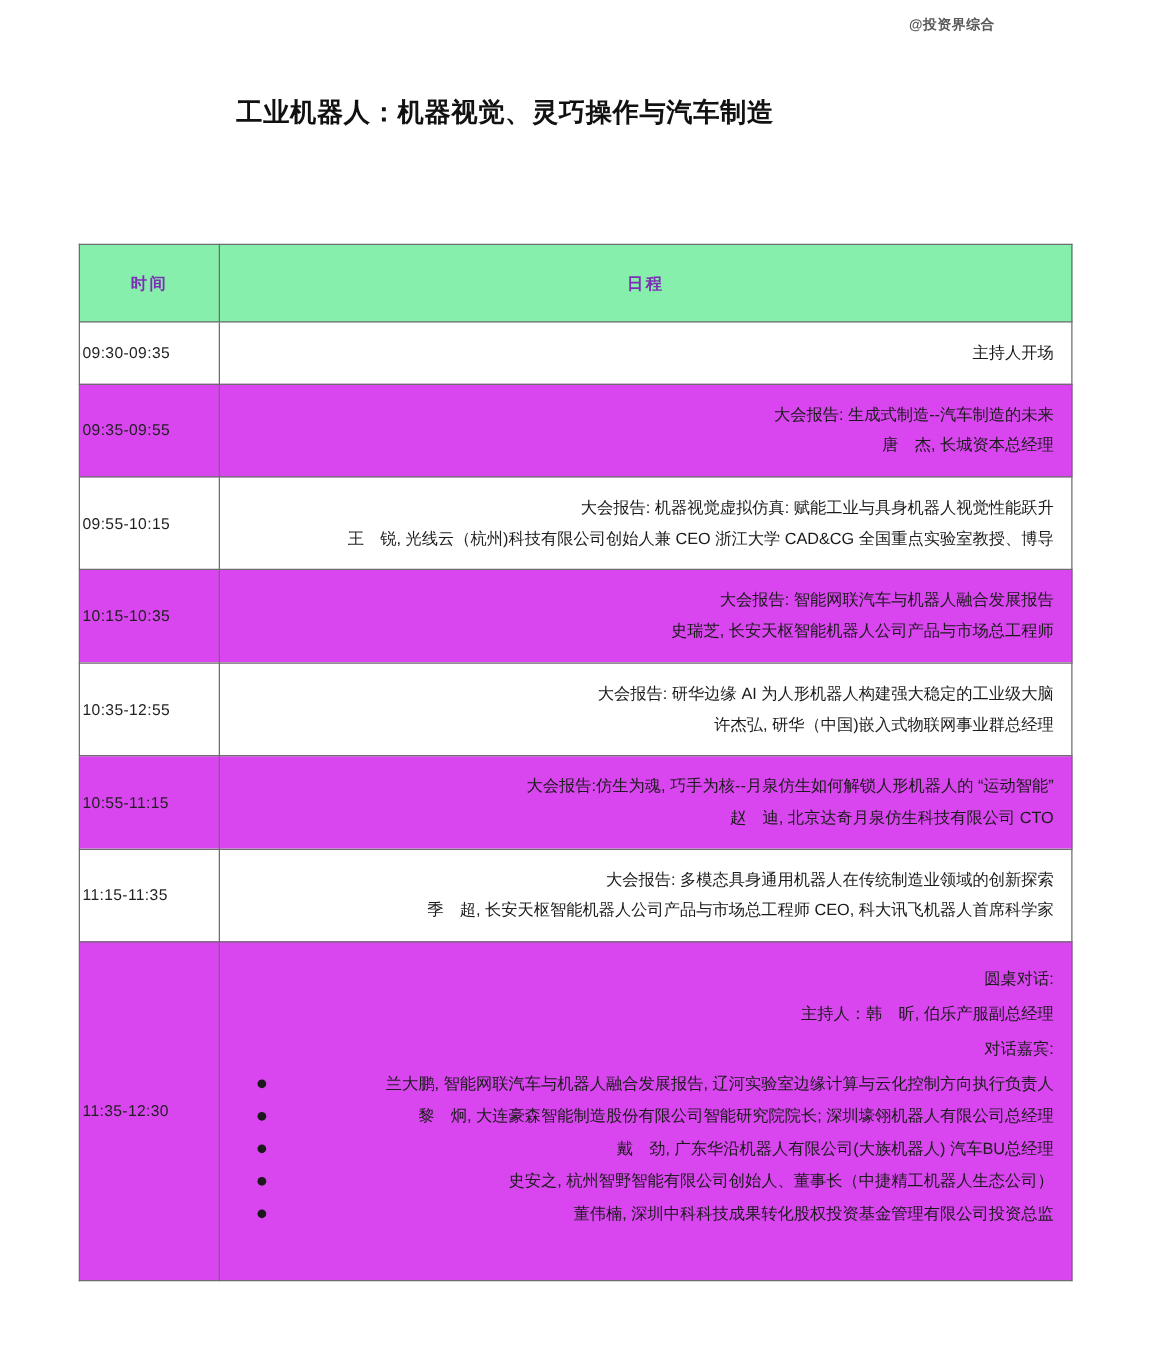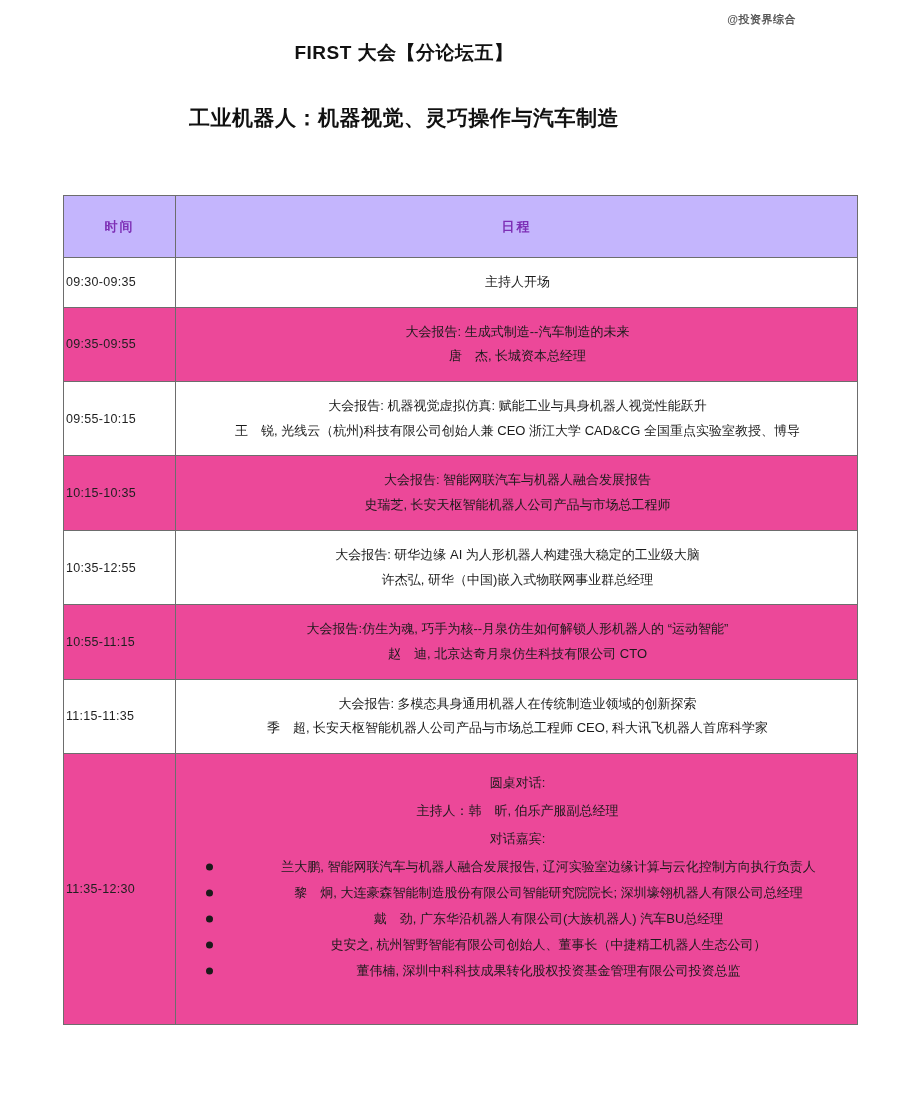--- a/index.html
+++ b/index.html
@@ -71,21 +71,21 @@
   table.agenda th,
   table.agenda td {
     border: 1.1px solid #6d6d6d;
     vertical-align: middle;
   }
 
   col.c-time { width: 112px; }
   col.c-agenda { width: 682px; }
 
   thead th {
-    background: #c4b5fd;
+    background: #86efac;
     color: #7d2fb5;
     font-size: 13px;
     font-weight: 700;
     letter-spacing: 2px;
     height: 62px;
     padding: 4px 6px;
   }
 
   td.time {
     text-align: left;
@@ -94,25 +94,25 @@
     letter-spacing: 0.3px;
     white-space: nowrap;
     padding: 6px 2px;
   }
 
   td.agenda {
     padding: 12px 14px 12px 16px;
     font-size: 13px;
     line-height: 1.9;
     color: #1b1b1b;
-    text-align: center;
+    text-align: right;
   }
 
   tbody tr.odd td { background: #ffffff; }
-  tbody tr.even td { background: #ec4899; }
+  tbody tr.even td { background: #d946ef; }
 
   .line { display: block; white-space: nowrap; }
 
   
   .rt-head { display: block; margin-bottom: 2px; }
   .rt-list { list-style: none; margin: 0; padding: 0; }
   .rt-list li {
     display: block;
     position: relative;
     padding-left: 62px;
@@ -137,21 +137,20 @@
   }
 </style>
 </head>
 <body>
 
 <div class="page">
 
   <div class="watermark">@投资界综合</div>
 
   <div class="title-block">
-    <div class="title-main">FIRST 大会【分论坛五】</div>
     <div class="title-sub">工业机器人：机器视觉、灵巧操作与汽车制造</div>
   </div>
 
   <div class="table-wrap">
     <table class="agenda">
       <colgroup>
         <col class="c-time">
         <col class="c-agenda">
       </colgroup>
       <thead>

